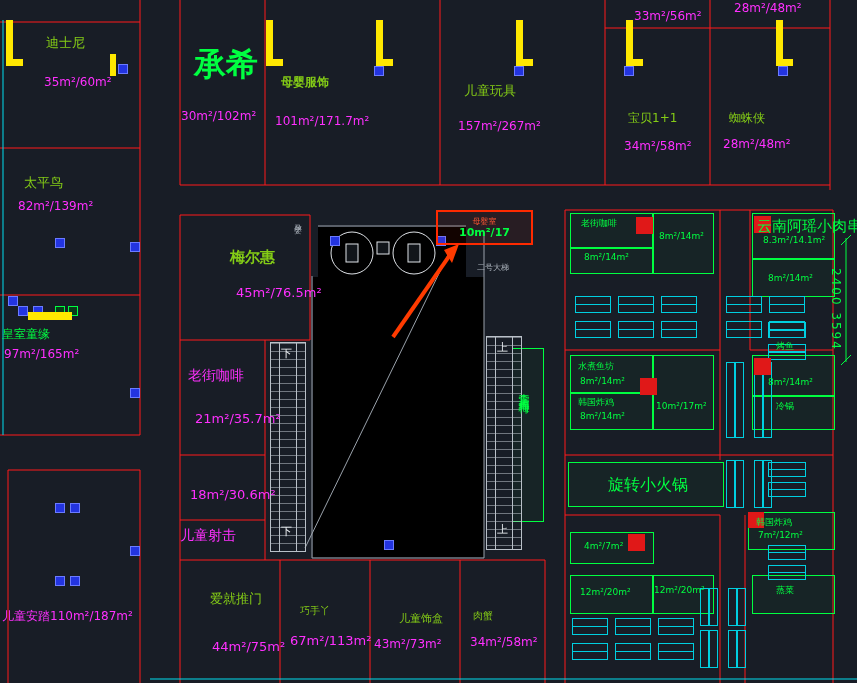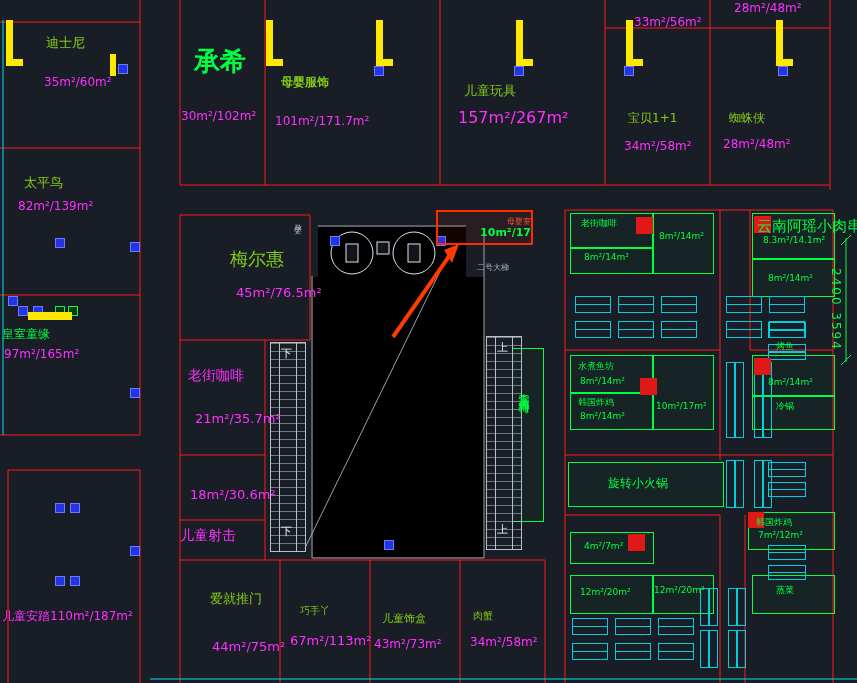--- a/index.html
+++ b/index.html
@@ -29,21 +29,21 @@
   .lbl.v{writing-mode:vertical-rl;letter-spacing:2px;}
   .lbl.b{font-weight:bold;}
   .c-red{color:#84cc16;}
   .c-mag{color:#ff30ff;}
   .c-grn{color:#00ff41;}
   .c-wht{color:#eef2f5;}
   .c-gry{color:#a9b1ba;}
   #highlight{
     position:absolute;left:436px;top:210px;width:93px;height:31px;z-index:6;
     border:2px solid #ff2a00;background:rgba(255,42,0,.07);
-    display:flex;flex-direction:column;align-items:flex-end;justify-content:center;gap:1px;
+    display:flex;flex-direction:column;align-items:center;justify-content:center;gap:1px;
   }
   #highlight .l1{color:#ff5533;font-size:8px;line-height:1;}
   #highlight .l2{color:#00ff41;font-size:11px;font-weight:bold;line-height:1;}
 </style>
 </head>
 <body>
 
 <div id="plan">
   <div id="layers">
       <div class="void" style="left: 313px; top: 277px; width: 171px; height: 280px;"></div>
@@ -201,68 +201,68 @@
       <div class="hyd" style="left: 376px; top: 20px;"></div>
       <div class="hyd" style="left: 516px; top: 20px;"></div>
       <div class="hyd" style="left: 626px; top: 20px;"></div>
       <div class="hyd" style="left: 776px; top: 20px;"></div>
       <div class="ybar" style="left: 28px; top: 312px; width: 44px; height: 8px;"></div>
       <div class="ybar" style="left: 110px; top: 54px; width: 6px; height: 22px;"></div>
       <div class="esc" style="left: 270px; top: 342px; width: 34px; height: 208px;"></div>
       <div class="esc" style="left: 486px; top: 336px; width: 34px; height: 212px;"></div>
       <div class="lbl c-red" style="left: 46px; top: 36px; font-size: 13px;">迪士尼</div>
       <div class="lbl c-mag" style="left: 44px; top: 76px; font-size: 12px;">35m²/60m²</div>
-      <div class="lbl c-grn b" style="left: 194px; top: 48px; font-size: 26px;">承希</div>
+      <div class="lbl c-grn b" style="left: 194px; top: 48px; font-size: 32px;">承希</div>
       <div class="lbl c-mag" style="left: 181px; top: 110px; font-size: 12px;">30m²/102m²</div>
       <div class="lbl c-red" style="left: 281px; top: 76px; font-size: 12px; font-weight: bold;">母婴服饰</div>
       <div class="lbl c-mag" style="left: 275px; top: 115px; font-size: 12px;">101m²/171.7m²</div>
       <div class="lbl c-red" style="left: 464px; top: 84px; font-size: 13px;">儿童玩具</div>
-      <div class="lbl c-mag" style="left: 458px; top: 110px; font-size: 16px;">157m²/267m²</div>
-      <div class="lbl c-mag" style="left: 634px; top: 16px; font-size: 12px;">33m²/56m²</div>
+      <div class="lbl c-mag" style="left: 458px; top: 120px; font-size: 12px;">157m²/267m²</div>
+      <div class="lbl c-mag" style="left: 634px; top: 10px; font-size: 12px;">33m²/56m²</div>
       <div class="lbl c-mag" style="left: 734px; top: 2px; font-size: 12px;">28m²/48m²</div>
       <div class="lbl c-red" style="left: 628px; top: 112px; font-size: 12px;">宝贝1+1</div>
       <div class="lbl c-mag" style="left: 624px; top: 140px; font-size: 12px;">34m²/58m²</div>
       <div class="lbl c-red" style="left: 729px; top: 112px; font-size: 12px;">蜘蛛侠</div>
       <div class="lbl c-mag" style="left: 723px; top: 138px; font-size: 12px;">28m²/48m²</div>
       <div class="lbl c-red" style="left: 24px; top: 176px; font-size: 13px;">太平鸟</div>
       <div class="lbl c-mag" style="left: 18px; top: 200px; font-size: 12px;">82m²/139m²</div>
       <div class="lbl c-grn" style="left: 2px; top: 328px; font-size: 12px;">皇室童缘</div>
       <div class="lbl c-mag" style="left: 4px; top: 348px; font-size: 12px;">97m²/165m²</div>
-      <div class="lbl c-red" style="left: 230px; top: 250px; font-size: 18px;">梅尔惠</div>
+      <div class="lbl c-red" style="left: 230px; top: 250px; font-size: 15px; font-weight: bold;">梅尔惠</div>
       <div class="lbl c-mag" style="left: 236px; top: 286px; font-size: 13px;">45m²/76.5m²</div>
       <div class="lbl c-mag" style="left: 188px; top: 368px; font-size: 14px;">老街咖啡</div>
       <div class="lbl c-mag" style="left: 195px; top: 412px; font-size: 13px;">21m²/35.7m²</div>
       <div class="lbl c-mag" style="left: 190px; top: 488px; font-size: 13px;">18m²/30.6m²</div>
       <div class="lbl c-mag" style="left: 180px; top: 528px; font-size: 14px;">儿童射击</div>
       <div class="lbl c-mag" style="left: 2px; top: 610px; font-size: 12px;">儿童安踏110m²/187m²</div>
       <div class="lbl c-red" style="left: 210px; top: 592px; font-size: 13px;">爱就推门</div>
       <div class="lbl c-mag" style="left: 212px; top: 640px; font-size: 13px;">44m²/75m²</div>
       <div class="lbl c-red" style="left: 300px; top: 606px; font-size: 10px;">巧手丫</div>
       <div class="lbl c-mag" style="left: 290px; top: 634px; font-size: 13px;">67m²/113m²</div>
-      <div class="lbl c-red" style="left: 382px; top: 613px; font-size: 11px;">儿童饰盒</div>
+      <div class="lbl c-red" style="left: 399px; top: 613px; font-size: 11px;">儿童饰盒</div>
       <div class="lbl c-mag" style="left: 374px; top: 638px; font-size: 12px;">43m²/73m²</div>
       <div class="lbl c-red" style="left: 473px; top: 611px; font-size: 10px;">肉蟹</div>
       <div class="lbl c-mag" style="left: 470px; top: 636px; font-size: 12px;">34m²/58m²</div>
       <div class="lbl c-gry" style="left: 477px; top: 264px; font-size: 8px;">二号大梯</div>
       <div class="lbl c-gry v" style="left: 293px; top: 218px; font-size: 8px;">孕婴</div>
       <div class="lbl c-grn" style="left: 581px; top: 219px; font-size: 9px;">老街咖啡</div>
       <div class="lbl c-grn" style="left: 584px; top: 253px; font-size: 9px;">8m²/14m²</div>
       <div class="lbl c-grn" style="left: 659px; top: 232px; font-size: 9px;">8m²/14m²</div>
       <div class="lbl c-grn" style="left: 757px; top: 219px; font-size: 15px;">云南阿瑶小肉串</div>
       <div class="lbl c-grn" style="left: 763px; top: 236px; font-size: 9px;">8.3m²/14.1m²</div>
       <div class="lbl c-grn" style="left: 768px; top: 274px; font-size: 9px;">8m²/14m²</div>
       <div class="lbl c-grn" style="left: 578px; top: 362px; font-size: 9px;">水煮鱼坊</div>
       <div class="lbl c-grn" style="left: 580px; top: 377px; font-size: 9px;">8m²/14m²</div>
       <div class="lbl c-grn" style="left: 578px; top: 398px; font-size: 9px;">韩国炸鸡</div>
       <div class="lbl c-grn" style="left: 580px; top: 412px; font-size: 9px;">8m²/14m²</div>
       <div class="lbl c-grn" style="left: 656px; top: 402px; font-size: 9px;">10m²/17m²</div>
       <div class="lbl c-grn" style="left: 776px; top: 342px; font-size: 9px;">烤鱼</div>
       <div class="lbl c-grn" style="left: 768px; top: 378px; font-size: 9px;">8m²/14m²</div>
       <div class="lbl c-grn" style="left: 776px; top: 402px; font-size: 9px;">冷锅</div>
-      <div class="lbl c-grn" style="left: 608px; top: 477px; font-size: 12px;">旋转小火锅</div>
+      <div class="lbl c-grn" style="left: 608px; top: 477px; font-size: 16px;">旋转小火锅</div>
       <div class="lbl c-grn" style="left: 584px; top: 542px; font-size: 9px;">4m²/7m²</div>
       <div class="lbl c-grn" style="left: 580px; top: 588px; font-size: 9px;">12m²/20m²</div>
       <div class="lbl c-grn" style="left: 654px; top: 586px; font-size: 9px;">12m²/20m²</div>
       <div class="lbl c-grn" style="left: 756px; top: 518px; font-size: 9px;">韩国炸鸡</div>
       <div class="lbl c-grn" style="left: 758px; top: 531px; font-size: 9px;">7m²/12m²</div>
       <div class="lbl c-grn" style="left: 776px; top: 586px; font-size: 9px;">蒸菜</div>
       <div class="lbl c-grn v" style="left: 518px; top: 384px; font-size: 11px;">李雷与韩梅梅</div>
       <div class="lbl c-grn v" style="left: 830px; top: 268px; font-size: 12px;">2400 3594</div>
       <div class="lbl c-wht" style="left: 281px; top: 348px; font-size: 11px;">下</div>
       <div class="lbl c-wht" style="left: 281px; top: 526px; font-size: 11px;">下</div>

